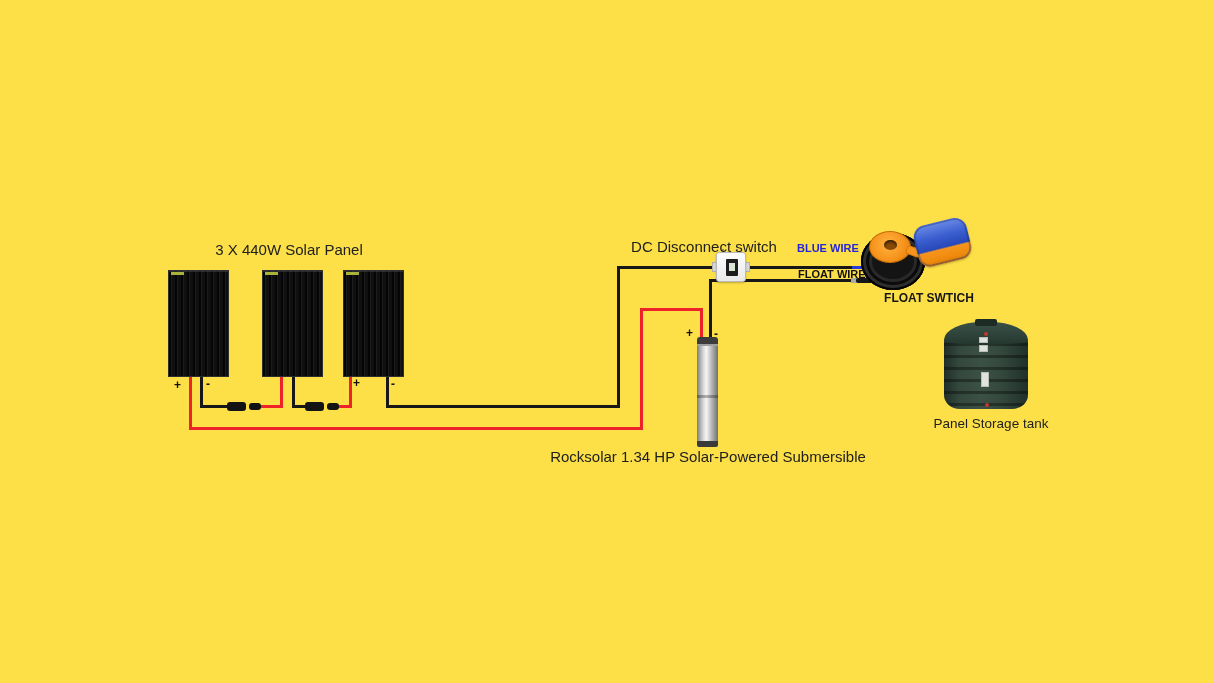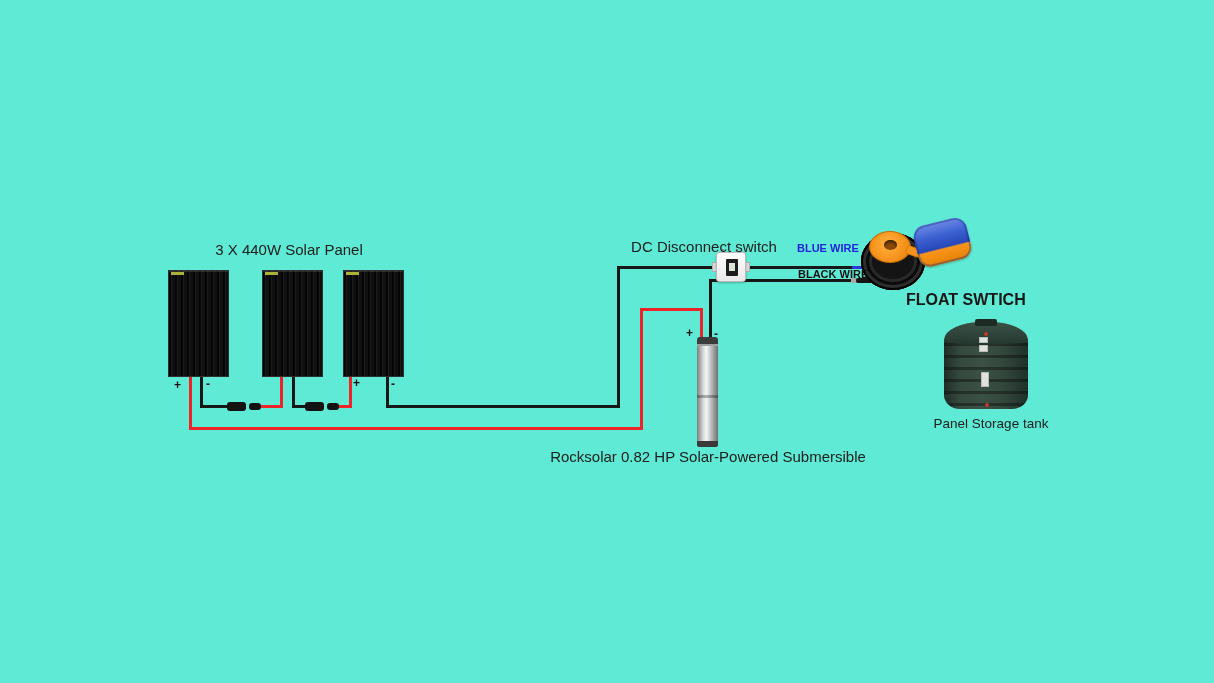--- a/index.html
+++ b/index.html
@@ -1,18 +1,18 @@
 <!DOCTYPE html>
 <html><head>
 <meta charset="utf-8">
 <style>
   * { margin:0; padding:0; box-sizing:border-box; }
   html,body { background:#ffffff; }
   .canvas {
-    position:relative; width:1214px; height:683px; background:#5eead4;
+    position:relative; width:1214px; height:683px; background:#fde047;
     font-family:"Liberation Sans", sans-serif; overflow:hidden; color:#1f1f1f;
   }
 
   
   .wire { position:absolute; z-index:1; }
   .wire-black { background:#171717; }
   .wire-red { background:#ee2229; }
   .wire-blue { background:#2b3bd8; }
 
   
@@ -156,38 +156,38 @@
   <div class="dc-tab" style="left:745px;"></div>
   <div class="dc-box">
     <div class="dc-screen">
       <div class="dc-screen-inner"></div>
     </div>
   </div>
   <div class="dc-dot" style="left:722px;"></div>
   <div class="dc-dot" style="left:736px;"></div>
 
   <div class="lbl bold" style="left:797px; top:242px; font-size:11px; color:#2424dd;">BLUE WIRE</div>
-  <div class="lbl bold" style="left:798px; top:268px; font-size:11px; color:#111111;">BLACK WIRE</div>
+  <div class="lbl bold" style="left:798px; top:268px; font-size:11px; color:#111111;">FLOAT WIRE</div>
 
   <div class="wire-end-tip"></div>
   <div class="wire-end-black"></div>
   <div class="coil-tail"></div>
   <div class="coil"></div>
   <div class="spool"></div>
   <div class="spool-hole"></div>
   <div class="gland"></div>
   <div class="float-wrap">
     <div class="float-body"></div>
   </div>
-  <div class="lbl lbl-center bold" style="left:906px; top:291px; width:104px; font-size:16px; color:#161616;">FLOAT SWTICH</div>
+  <div class="lbl lbl-center bold" style="left:877px; top:291px; width:104px; font-size:12px; color:#161616;">FLOAT SWTICH</div>
 
   <div class="terminal" style="left:686px; top:326px;">+</div>
   <div class="terminal" style="left:714px; top:327px;">-</div>
   <div class="pump"></div>
-  <div class="lbl lbl-center title-15" style="left:528px; top:448px; width:360px;">Rocksolar 0.82 HP Solar-Powered Submersible</div>
+  <div class="lbl lbl-center title-15" style="left:528px; top:448px; width:360px;">Rocksolar 1.34 HP Solar-Powered Submersible</div>
 
   <div class="tank-cap"></div>
   <div class="tank-top"></div>
   <div class="tank-body"></div>
   <div class="tank-dot" style="left:984px; top:332px;"></div>
   <div class="tank-label-sm" style="left:979px; top:337px; width:9px; height:6px;"></div>
   <div class="tank-label-sm" style="left:979px; top:345px; width:9px; height:7px;"></div>
   <div class="tank-label-sm" style="left:981px; top:372px; width:8px; height:15px;"></div>
   <div class="tank-dot" style="left:985px; top:403px;"></div>
   <div class="lbl lbl-center" style="left:931px; top:416px; width:120px; font-size:13.5px;">Panel Storage tank</div>

